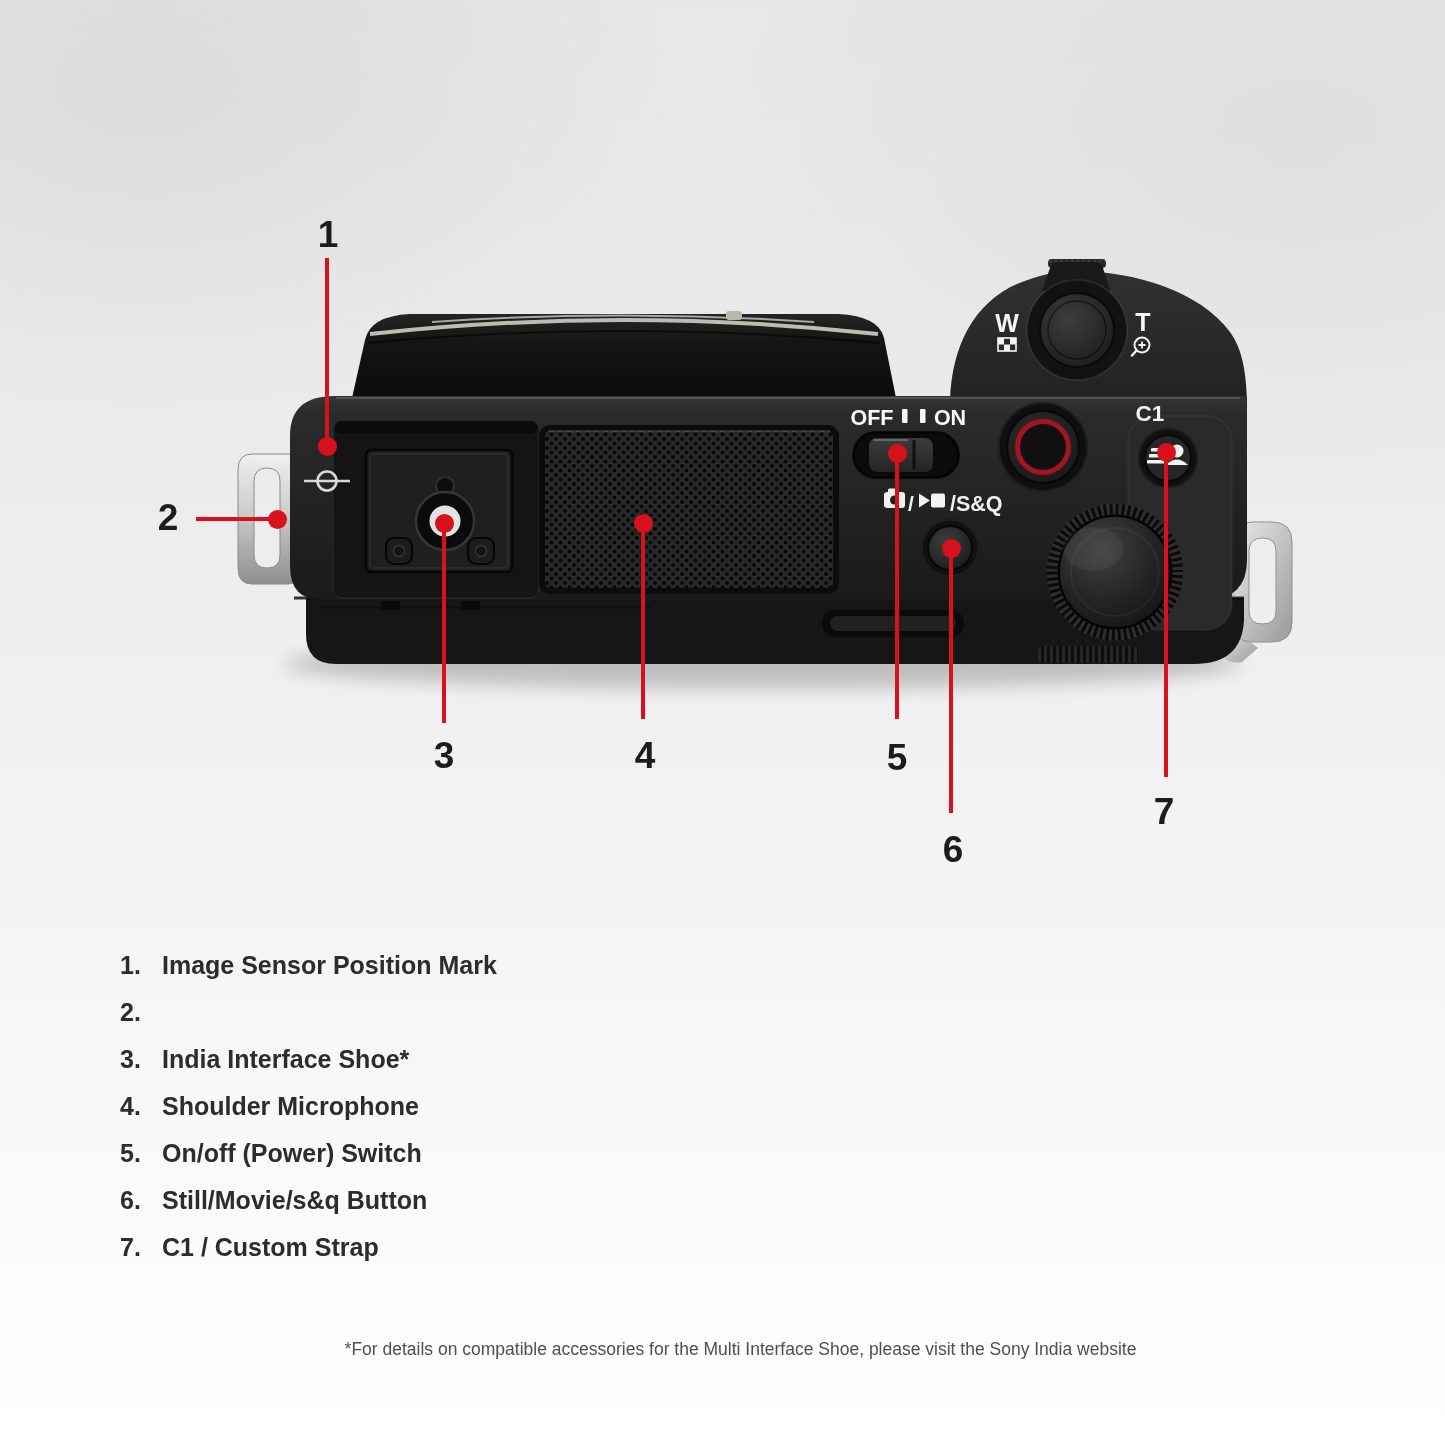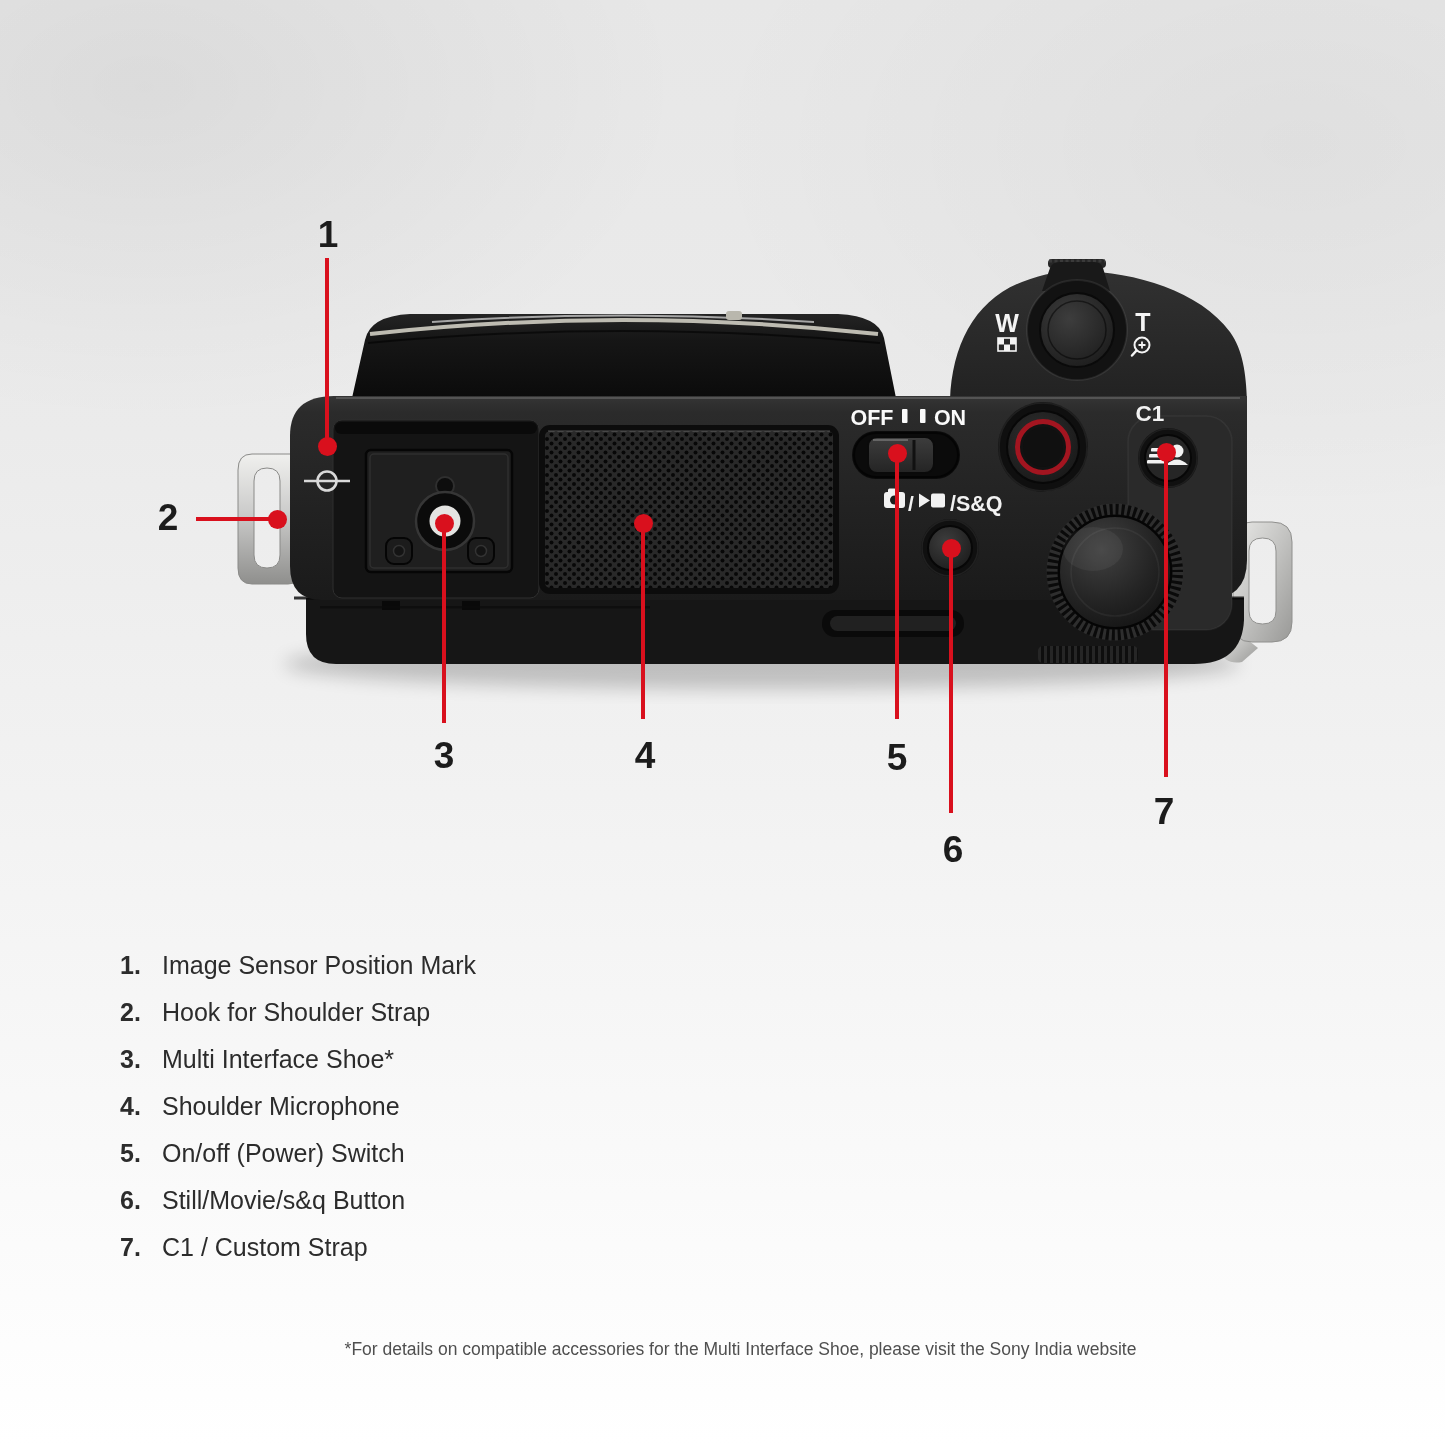--- a/index.html
+++ b/index.html
@@ -21,21 +21,21 @@
   .hline{position:absolute;height:4.5px;background:var(--red);}
   .callout-num{
     position:absolute;width:44px;text-align:center;
     font-size:37px;font-weight:700;color:#1c1c1c;line-height:1;
   }
 
   
   .legend{position:absolute;left:120px;top:950px;margin:0;padding:0;list-style:none;}
   .legend li{display:flex;margin-bottom:17px;line-height:30px;}
   .legend .num{width:42px;flex:0 0 42px;font-size:25px;font-weight:700;color:#2c2c2c;}
-  .legend .lab{font-size:25px;font-weight:400;color:#2c2c2c;}
+  .legend .lab{font-size:25px;font-weight:700;color:#2c2c2c;}
 
   .footnote{
     position:absolute;top:1339px;left:50%;transform:translateX(calc(-50% + 18px));
     font-size:17.5px;color:#4f4f4f;white-space:nowrap;
   }
 </style>
 </head>
 <body>
 
 <div class="stage" style="--red:#d9101d;">
@@ -285,25 +285,24 @@
     <div class="callout-num" style="left:1142px;top:793px;">7</div>
   </div>
 
   <ol class="legend">
     <li>
       <span class="num">1.</span>
       <span class="lab">Image Sensor Position Mark</span>
     </li>
     <li>
       <span class="num">2.</span>
-      <span class="lab">Hook for Shoulder Strap</span>
     </li>
     <li>
       <span class="num">3.</span>
-      <span class="lab">Multi Interface Shoe*</span>
+      <span class="lab">India Interface Shoe*</span>
     </li>
     <li>
       <span class="num">4.</span>
       <span class="lab">Shoulder Microphone</span>
     </li>
     <li>
       <span class="num">5.</span>
       <span class="lab">On/off (Power) Switch</span>
     </li>
     <li>

